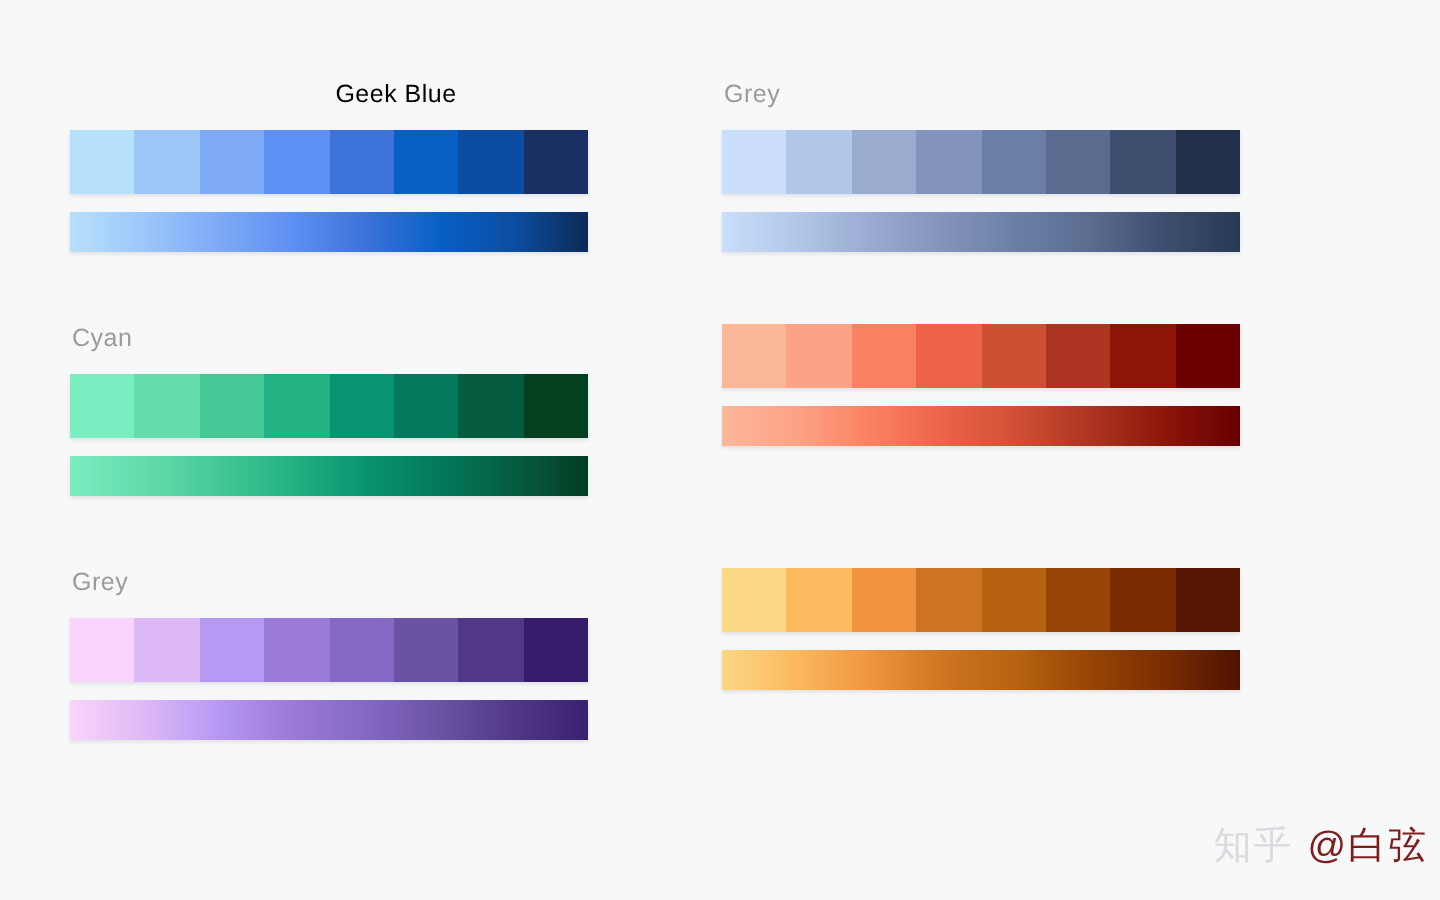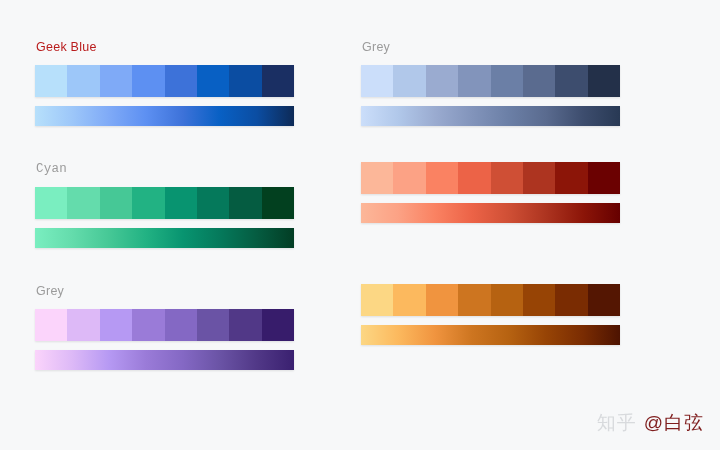--- a/index.html
+++ b/index.html
@@ -59,21 +59,21 @@
   }
 
   .gradient-bar {
     width: 259px;
     height: 20px;
     box-shadow: 0 1px 2px rgba(0,0,0,0.10);
   }
 
   #watermark {
     position: absolute;
-    right: 16px;
+    right: 6px;
     bottom: 14px;
     display: flex;
     align-items: center;
     gap: 7px;
     color: #d8dadd;
     font-size: 19px;
     letter-spacing: 1px;
     user-select: none;
   }
   #watermark .wm-logo {
@@ -84,21 +84,21 @@
     font-size: 19px;
     color: #7f1d1d;
   }
 </style>
 </head>
 <body style="background: rgb(247, 248, 249);">
 
 <div id="palette-grid">
 
   <div class="palette-group">
-    <div class="palette-title" style="color: #b91c1c;">Geek Blue</div>
+    <div class="palette-title" style="color: #000000; text-align: center;">Geek Blue</div>
     <div class="swatch-row">
         <div class="swatch" title="#b7e0fb" style="background: rgb(183, 224, 251);"></div>
         <div class="swatch" title="#9dc7f9" style="background: rgb(157, 199, 249);"></div>
         <div class="swatch" title="#7faaf7" style="background: rgb(127, 170, 247);"></div>
         <div class="swatch" title="#5d90f2" style="background: rgb(93, 144, 242);"></div>
         <div class="swatch" title="#3d72d9" style="background: rgb(61, 114, 217);"></div>
         <div class="swatch" title="#0860c4" style="background: rgb(8, 96, 196);"></div>
         <div class="swatch" title="#0b4da2" style="background: rgb(11, 77, 162);"></div>
         <div class="swatch" title="#1a2f63" style="background: rgb(26, 47, 99);"></div>
       </div>
@@ -114,21 +114,21 @@
         <div class="swatch" title="#8294bb" style="background: rgb(130, 148, 187);"></div>
         <div class="swatch" title="#6b7fa6" style="background: rgb(107, 127, 166);"></div>
         <div class="swatch" title="#5a6b8f" style="background: rgb(90, 107, 143);"></div>
         <div class="swatch" title="#3d4d6e" style="background: rgb(61, 77, 110);"></div>
         <div class="swatch" title="#233049" style="background: rgb(35, 48, 73);"></div>
       </div>
     <div class="gradient-bar" style="background: linear-gradient(to right, rgb(203, 222, 250) 0%, rgb(177, 200, 234) 14.29%, rgb(154, 171, 208) 28.57%, rgb(130, 148, 187) 42.86%, rgb(107, 127, 166) 57.14%, rgb(90, 107, 143) 71.43%, rgb(61, 77, 110) 85.71%, rgb(40, 57, 84) 100%);"></div>
   </div>
 
   <div class="palette-group">
-    <div class="palette-title" style="color: rgb(155, 155, 155); font-family: Liberation Mono, monospace;">Cyan</div>
+    <div class="palette-title" style="color: rgb(155, 155, 155);">Cyan</div>
     <div class="swatch-row">
         <div class="swatch" title="#7aeec0" style="background: rgb(122, 238, 192);"></div>
         <div class="swatch" title="#64dcac" style="background: rgb(100, 220, 172);"></div>
         <div class="swatch" title="#46c896" style="background: rgb(70, 200, 150);"></div>
         <div class="swatch" title="#22b283" style="background: rgb(34, 178, 131);"></div>
         <div class="swatch" title="#089470" style="background: rgb(8, 148, 112);"></div>
         <div class="swatch" title="#05795b" style="background: rgb(5, 121, 91);"></div>
         <div class="swatch" title="#055c41" style="background: rgb(5, 92, 65);"></div>
         <div class="swatch" title="#02401f" style="background: rgb(2, 64, 31);"></div>
       </div>

